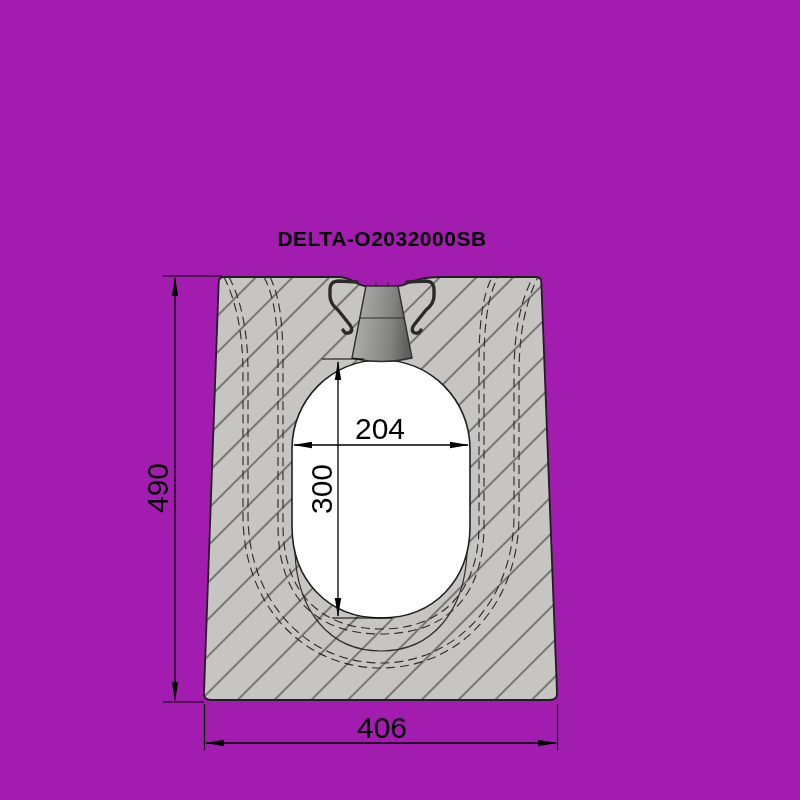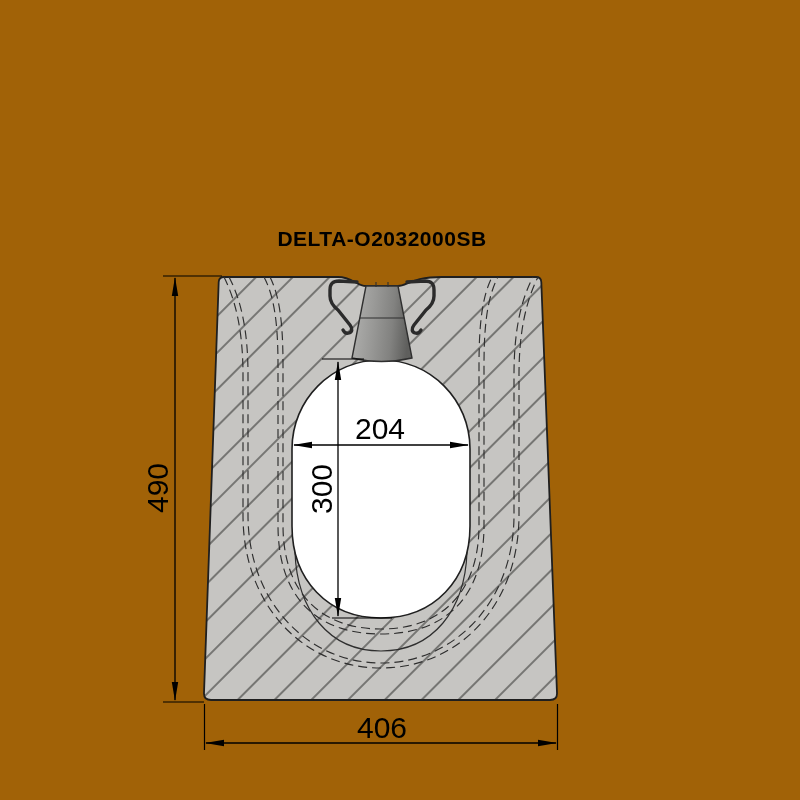--- a/index.html
+++ b/index.html
@@ -4,21 +4,21 @@
 <style>
   html, body {
     margin: 0;
     padding: 0;
     background: #ffffff;
   }
   .canvas {
     position: relative;
     width: 800px;
     height: 800px;
-    background: #a16207;
+    background: #a21caf;
     overflow: hidden;
     font-family: "Liberation Sans", sans-serif;
   }
   svg text {
     font-family: "Liberation Sans", sans-serif;
     fill: #000000;
   }
   .title-text {
     font-size: 21px;
     font-weight: 700;

